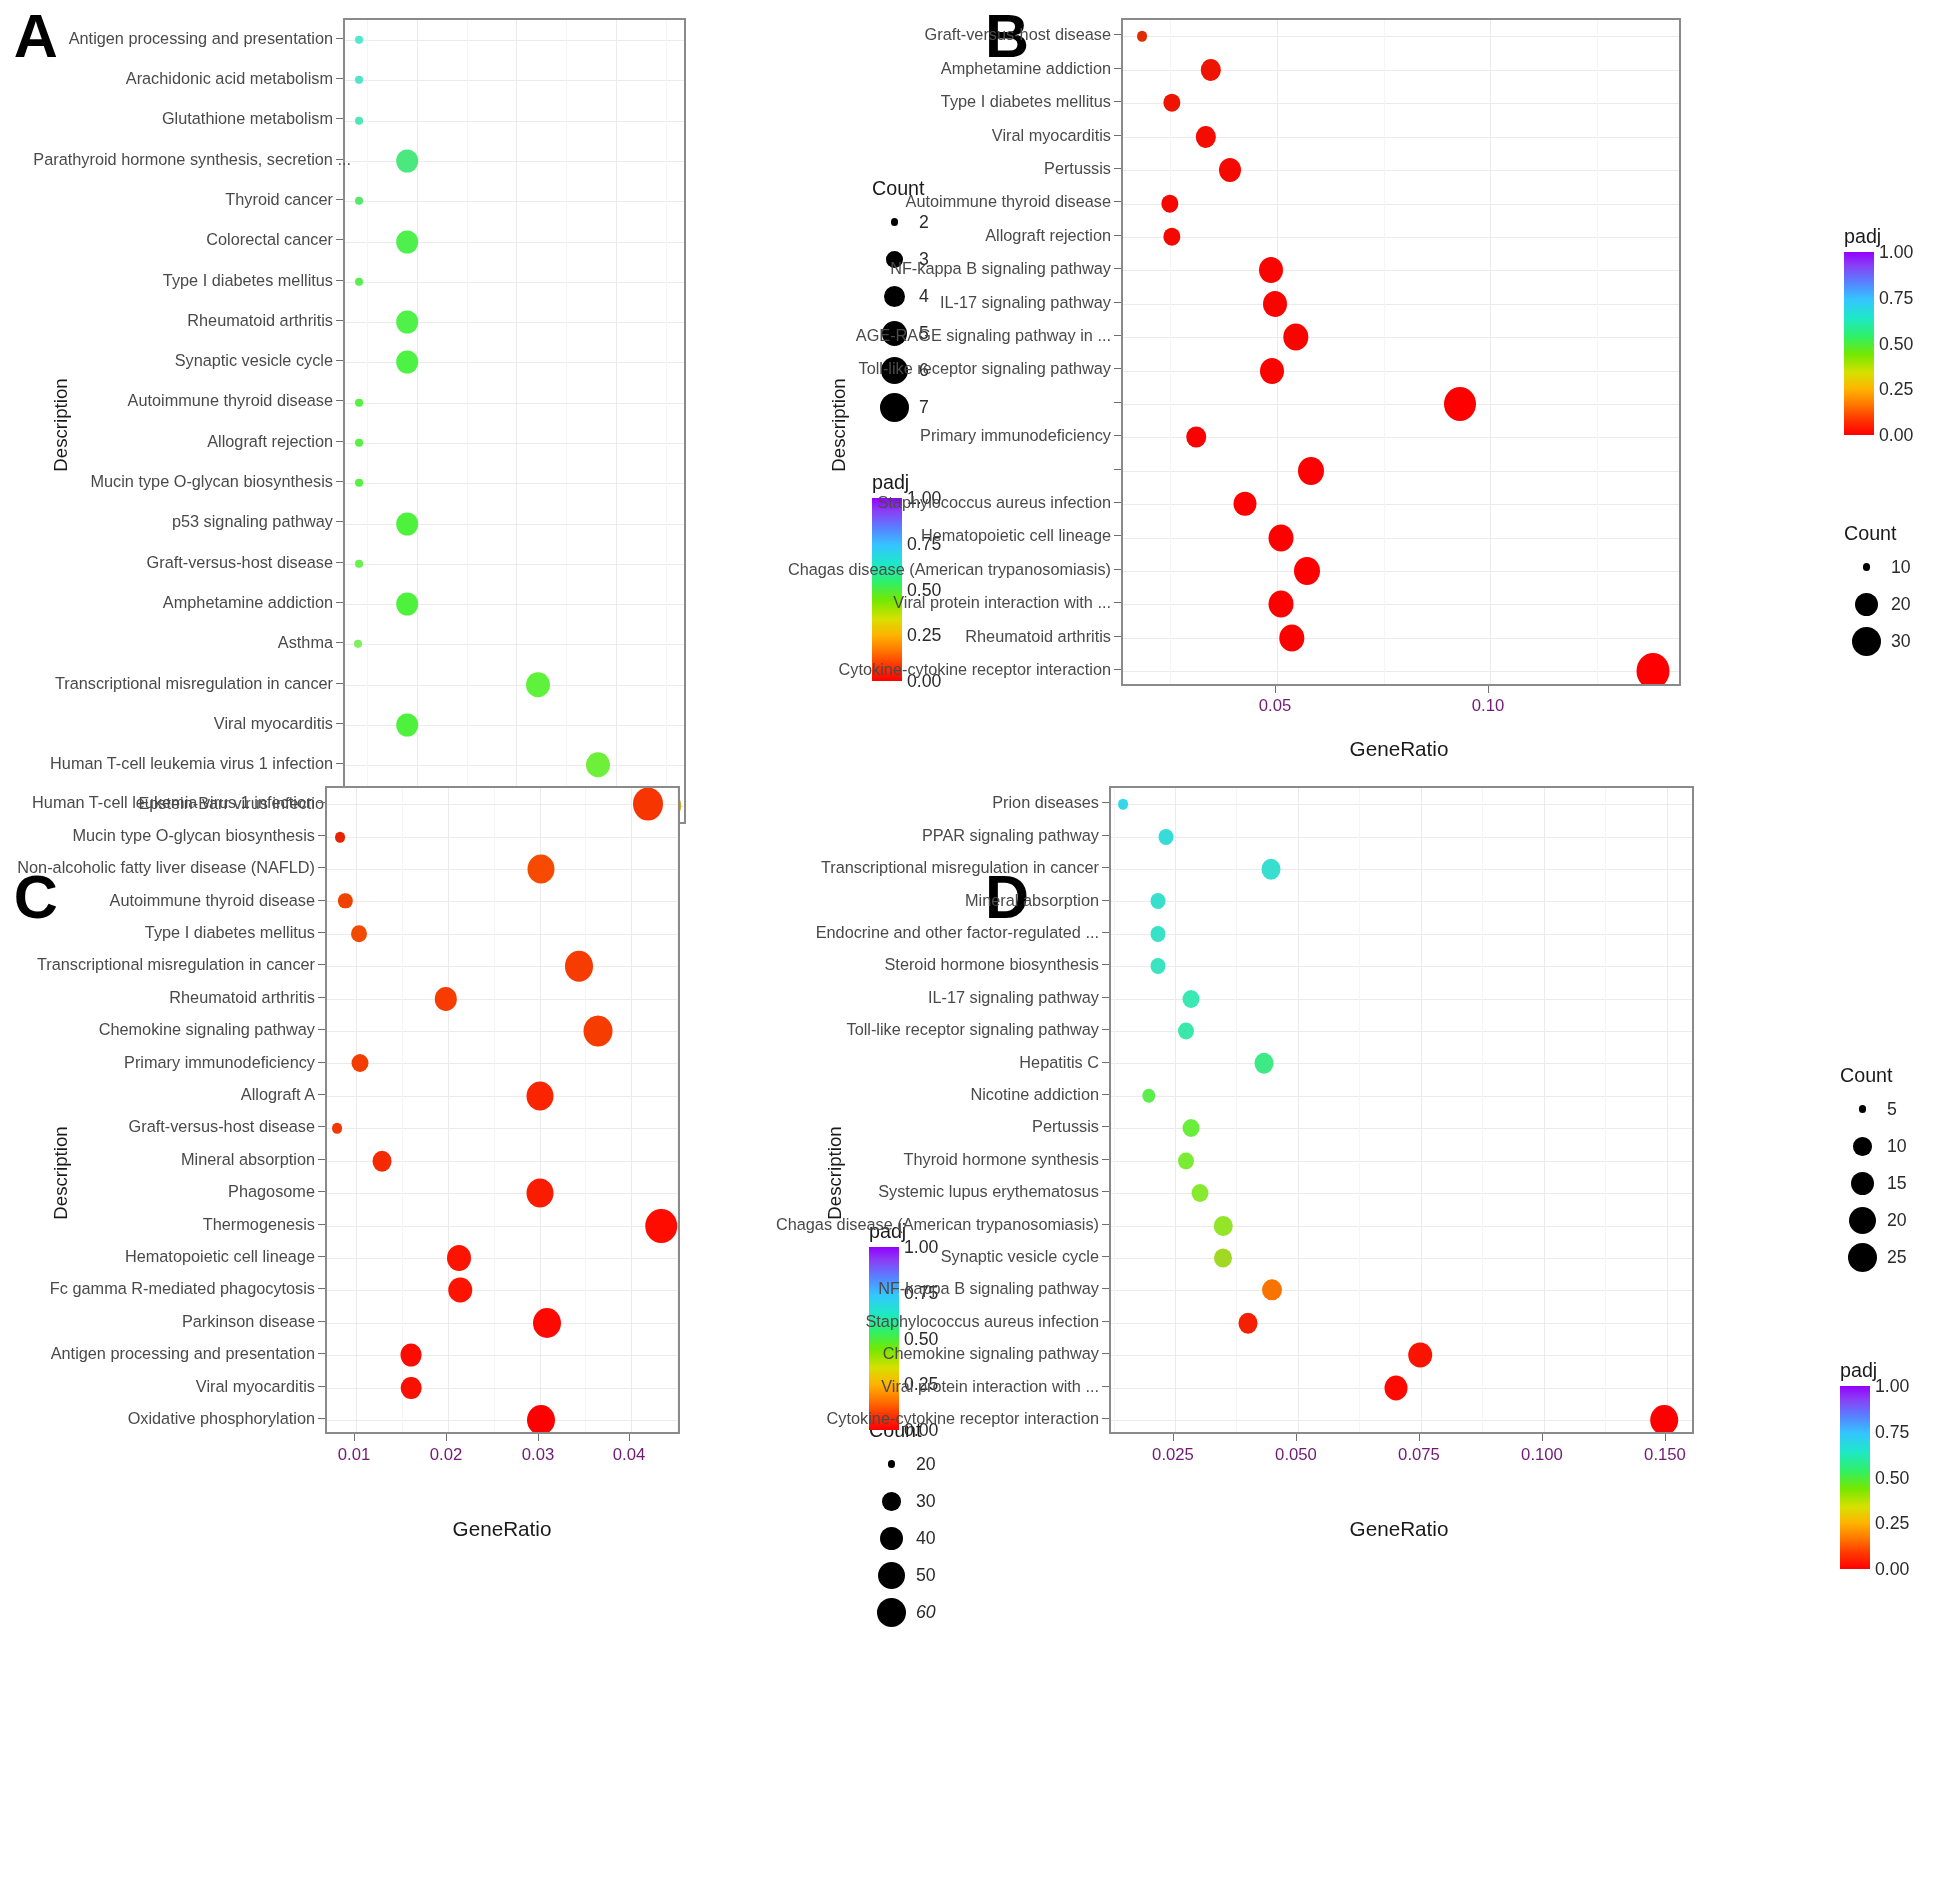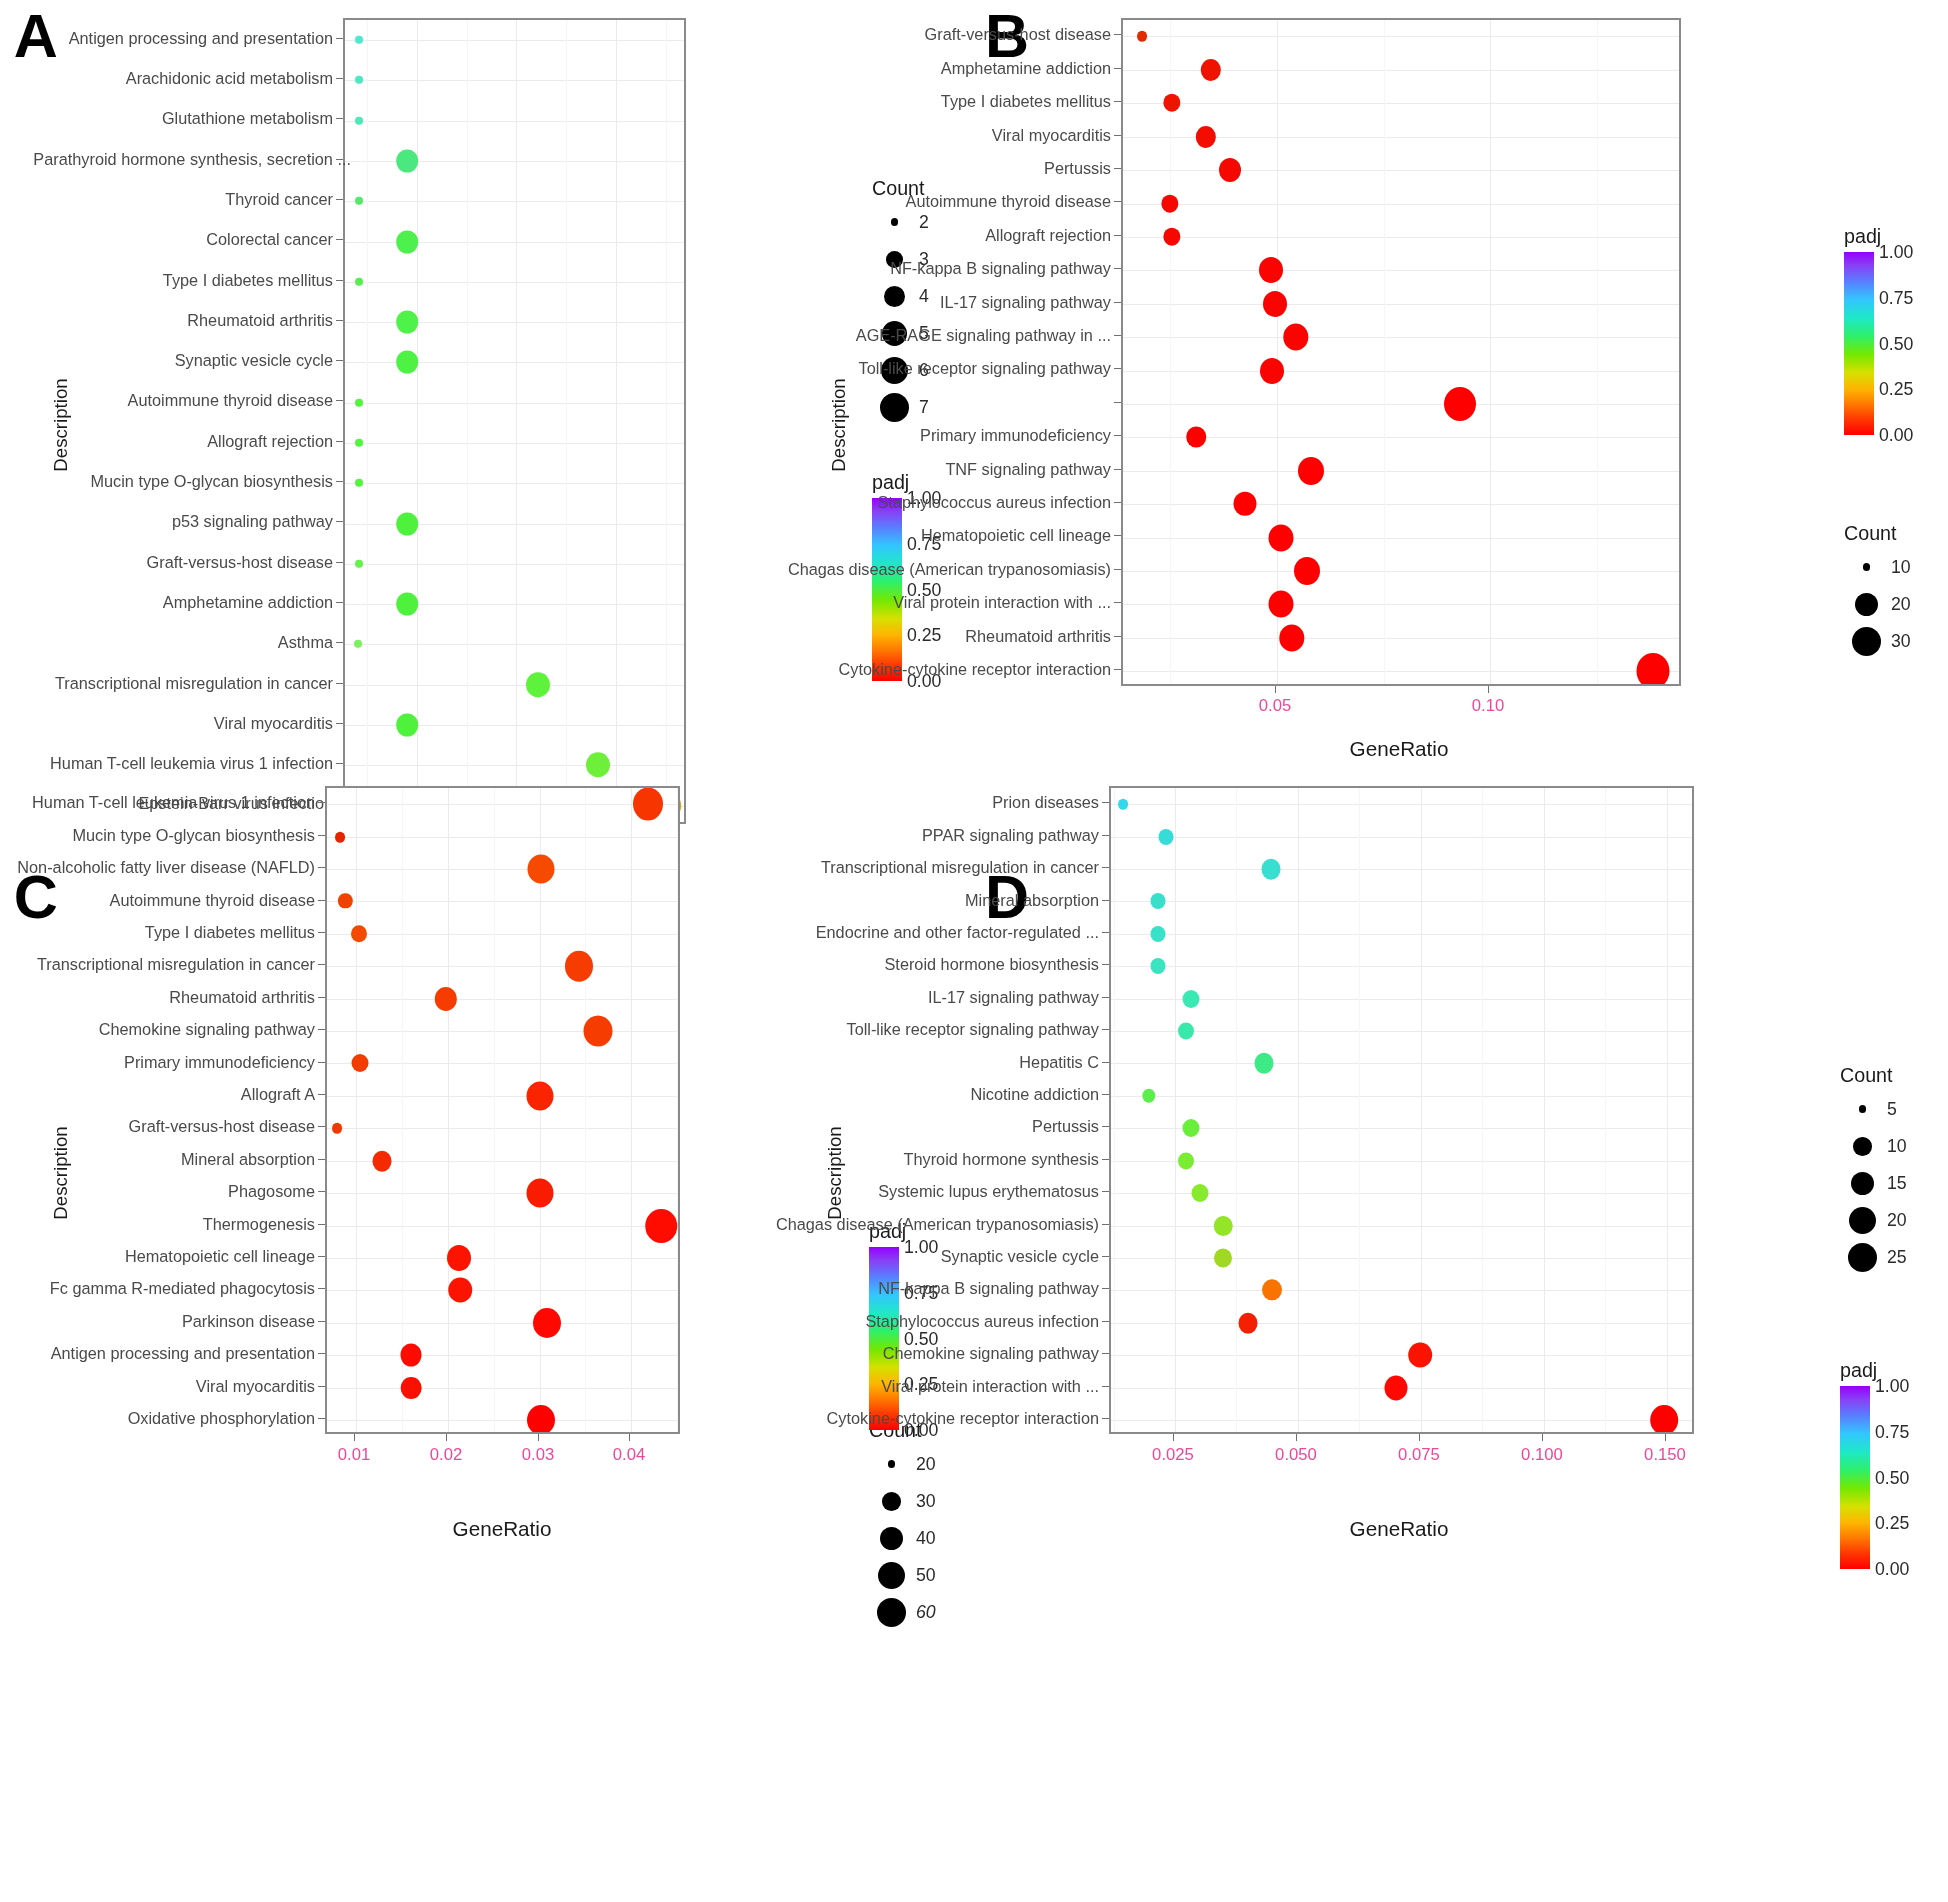--- a/index.html
+++ b/index.html
@@ -9,21 +9,21 @@
   .axis-y-title{position:absolute;font-size:18.7px;color:#1a1a1a;transform:rotate(-90deg);transform-origin:center center;white-space:nowrap;}
   .axis-x-title{position:absolute;font-size:20.7px;color:#1a1a1a;text-align:center;white-space:nowrap;}
   .ylabel{position:absolute;right:0;transform:translateY(-50%);font-size:16.3px;color:#4a4a4a;white-space:nowrap;text-align:right;}
   .plotbox{position:absolute;background:#fff;border:2px solid #8a8a8a;box-sizing:border-box;overflow:hidden;}
   .gl{position:absolute;background:#eceaec;}
   .gl.v{width:1px;top:0;bottom:0;}
   .gl.h{height:1px;left:0;right:0;}
   .gl.minor{background:#f6f4f6;}
   .tick{position:absolute;width:1px;height:6.9px;background:#6f6f6f;}
   .ytick{position:absolute;height:1px;width:6.9px;background:#6f6f6f;}
-  .xlabel{position:absolute;transform:translateX(-50%);font-size:16.7px;color:#ec4899;white-space:nowrap;}
+  .xlabel{position:absolute;transform:translateX(-50%);font-size:16.7px;color:#701a75;white-space:nowrap;}
   .dot{position:absolute;border-radius:50%;transform:translate(-50%,-50%);}
   .legend{position:absolute;}
   .legend-title{font-size:19.7px;color:#1a1a1a;font-family:"Liberation Sans",sans-serif;margin-bottom:3.9px;}
   .legend-size-row{display:flex;align-items:center;height:100%;}
   .legend-dot-cell{width:45px;display:flex;justify-content:center;align-items:center;}
   .legend-dot{background:#000;border-radius:50%;}
   .legend-size-label{font-size:17.7px;color:#2b2b2b;padding-left:2px;}
   .cbar{position:relative;width:29.6px;}
   .cbar-grad{position:absolute;left:0;top:0;width:29.6px;height:100%;
     background:linear-gradient(to top,#ff0000 0%,#ff3a00 9%,#ff7a00 17%,#ffb300 25%,#d7e000 34%,#74e800 44%,#2ef06a 54%,#1ee8c8 64%,#33c6ff 74%,#5a7dff 84%,#8a3df5 93%,#9400ff 100%);}
@@ -254,21 +254,20 @@
     <div class="ytick" style="left: 1114px; top: 302px;"></div>
     <div class="ylabel" style="left: 0px; width: 1111px; top: 302px;">IL-17 signaling pathway</div>
     <div class="ytick" style="left: 1114px; top: 335px;"></div>
     <div class="ylabel" style="left: 0px; width: 1111px; top: 335px;">AGE-RAGE signaling pathway in ...</div>
     <div class="ytick" style="left: 1114px; top: 368px;"></div>
     <div class="ylabel" style="left: 0px; width: 1111px; top: 368px;">Toll-like receptor signaling pathway</div>
     <div class="ytick" style="left: 1114px; top: 402px;"></div>
     <div class="ytick" style="left: 1114px; top: 435px;"></div>
     <div class="ylabel" style="left: 0px; width: 1111px; top: 435px;">Primary immunodeficiency</div>
     <div class="ytick" style="left: 1114px; top: 469px;"></div>
-    <div class="ylabel" style="left: 0px; width: 1111px; top: 469px;">TNF signaling pathway</div>
     <div class="ytick" style="left: 1114px; top: 502px;"></div>
     <div class="ylabel" style="left: 0px; width: 1111px; top: 502px;">Staphylococcus aureus infection</div>
     <div class="ytick" style="left: 1114px; top: 535px;"></div>
     <div class="ylabel" style="left: 0px; width: 1111px; top: 535px;">Hematopoietic cell lineage</div>
     <div class="ytick" style="left: 1114px; top: 569px;"></div>
     <div class="ylabel" style="left: 0px; width: 1111px; top: 569px;">Chagas disease (American trypanosomiasis)</div>
     <div class="ytick" style="left: 1114px; top: 602px;"></div>
     <div class="ylabel" style="left: 0px; width: 1111px; top: 602px;">Viral protein interaction with ...</div>
     <div class="ytick" style="left: 1114px; top: 636px;"></div>
     <div class="ylabel" style="left: 0px; width: 1111px; top: 636px;">Rheumatoid arthritis</div>

